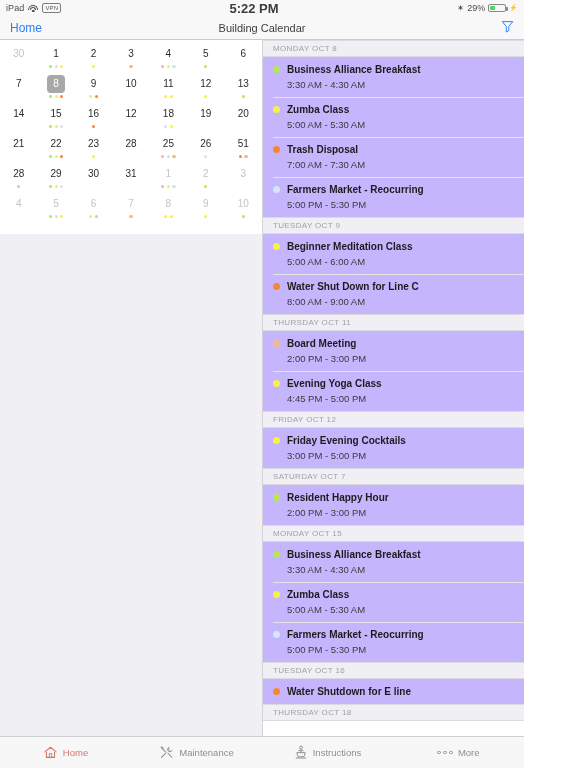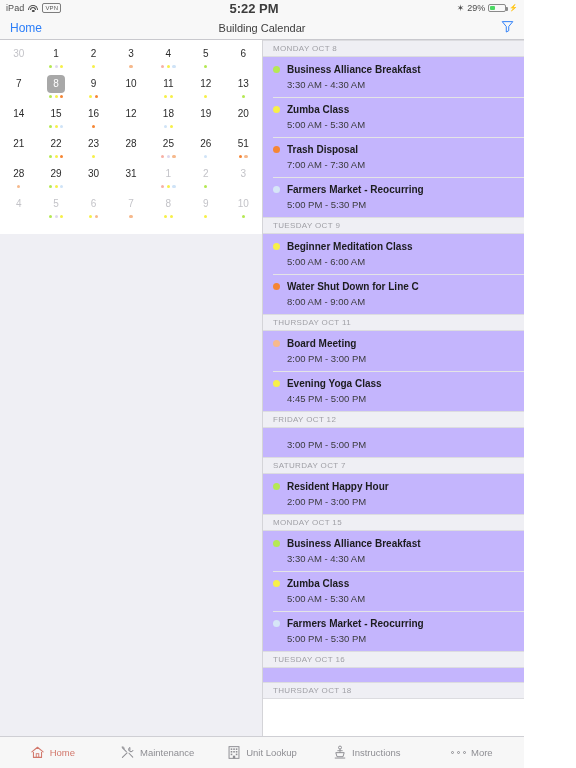--- a/index.html
+++ b/index.html
@@ -506,20 +506,24 @@
           </div>
           <div class="ev">
             <div class="ev-title-row">
               <span class="ev-dot" style="background: rgb(247, 240, 72);"></span>
               <span class="ev-title">Evening Yoga Class</span>
             </div>
             <div class="ev-time">4:45 PM - 5:00 PM</div>
           </div>
           <div class="sec-head">FRIDAY OCT 12</div>
           <div class="ev">
+            <div class="ev-title-row">
+              <span class="ev-dot" style="background: rgb(247, 240, 72);"></span>
+              <span class="ev-title">Friday Evening Cocktails</span>
+            </div>
             <div class="ev-time">3:00 PM - 5:00 PM</div>
           </div>
           <div class="sec-head">SATURDAY OCT 7</div>
           <div class="ev">
             <div class="ev-title-row">
               <span class="ev-dot" style="background: rgb(181, 232, 83);"></span>
               <span class="ev-title">Resident Happy Hour</span>
             </div>
             <div class="ev-time">2:00 PM - 3:00 PM</div>
           </div>
@@ -540,20 +544,24 @@
           </div>
           <div class="ev">
             <div class="ev-title-row">
               <span class="ev-dot" style="background: rgb(214, 230, 247);"></span>
               <span class="ev-title">Farmers Market - Reocurring</span>
             </div>
             <div class="ev-time">5:00 PM - 5:30 PM</div>
           </div>
           <div class="sec-head">TUESDAY OCT 16</div>
           <div class="ev">
+            <div class="ev-title-row">
+              <span class="ev-dot" style="background: rgb(245, 134, 52);"></span>
+              <span class="ev-title">Water Shutdown for E line</span>
+            </div>
           </div>
           <div class="sec-head">THURSDAY OCT 18</div>
         </div>
     </div>
   </div>
 
   <div class="tabbar" id="tabbar">
       <div class="tab active">
         <span>
           <svg width="15" height="15" viewBox="0 0 20 20">
@@ -570,39 +578,20 @@
             <path d="M3 3.4l5.4 5.4M12 11l5 5.2M3.2 16.6l6.2-6.2" fill="none" stroke="#8e8e93" stroke-width="1.4" stroke-linecap="round"></path>
             <path d="M13.2 3.2a3 3 0 104 4l-2.2 2.2-1.8-1.8z" fill="none" stroke="#8e8e93" stroke-width="1.3" stroke-linejoin="round"></path>
             <path d="M2.4 2.4l2.6.5.6 2.5" fill="none" stroke="#8e8e93" stroke-width="1.2"></path>
           </svg>
         </span>
         <span class="tab-label">Maintenance</span>
       </div>
       <div class="tab">
         <span>
           <svg width="14" height="15" viewBox="0 0 18 20">
-            <rect x="2.4" y="2.2" width="13.2" height="15.6" fill="none" stroke="#8e8e93" stroke-width="1.3"></rect>
-            <g fill="#8e8e93">
-              <rect x="4.6" y="4.5" width="2.1" height="2.1"></rect>
-              <rect x="8" y="4.5" width="2.1" height="2.1"></rect>
-              <rect x="11.4" y="4.5" width="2.1" height="2.1"></rect>
-              <rect x="4.6" y="8" width="2.1" height="2.1"></rect>
-              <rect x="8" y="8" width="2.1" height="2.1"></rect>
-              <rect x="11.4" y="8" width="2.1" height="2.1"></rect>
-              <rect x="4.6" y="11.5" width="2.1" height="2.1"></rect>
-              <rect x="11.4" y="11.5" width="2.1" height="2.1"></rect>
-              <rect x="7.5" y="14.2" width="3.1" height="3.6"></rect>
-            </g>
-          </svg>
-        </span>
-        <span class="tab-label">Unit Lookup</span>
-      </div>
-      <div class="tab">
-        <span>
-          <svg width="14" height="15" viewBox="0 0 18 20">
             <circle cx="9" cy="3.4" r="2" fill="none" stroke="#8e8e93" stroke-width="1.3"></circle>
             <path d="M9 5.6v4.4M6 7.6h6" fill="none" stroke="#8e8e93" stroke-width="1.2" stroke-linecap="round"></path>
             <path d="M3.4 10.2h11.2l-1.6 5.4H5z" fill="none" stroke="#8e8e93" stroke-width="1.3" stroke-linejoin="round"></path>
             <path d="M2.6 17.4h12.8" fill="none" stroke="#8e8e93" stroke-width="1.3" stroke-linecap="round"></path>
           </svg>
         </span>
         <span class="tab-label">Instructions</span>
       </div>
       <div class="tab">
         <span>

